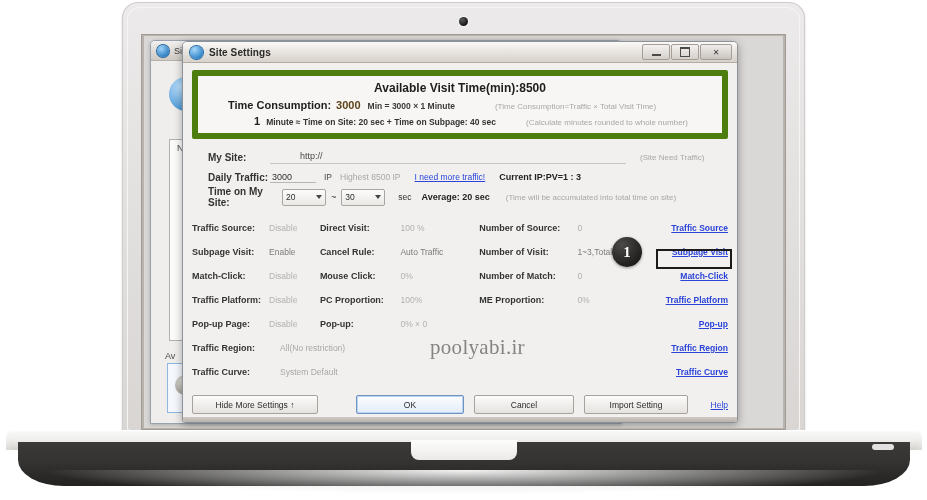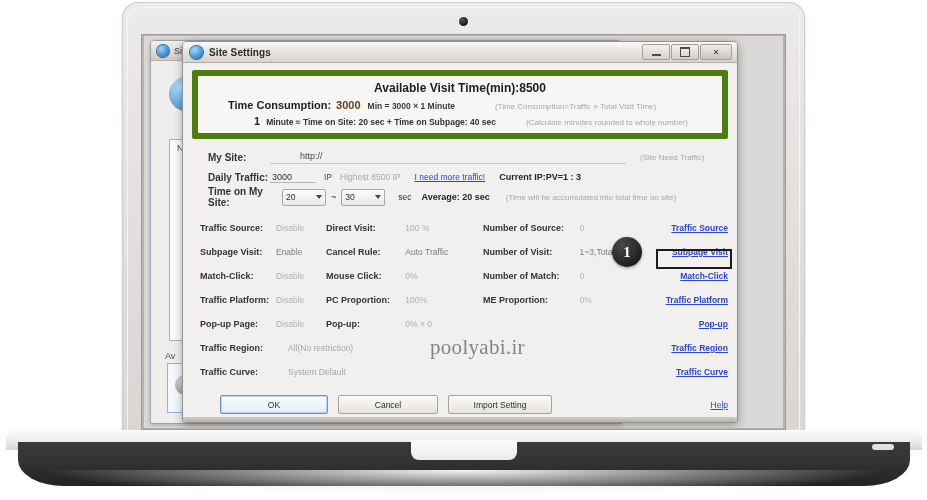--- a/index.html
+++ b/index.html
@@ -192,21 +192,21 @@
     border:1px solid #a9a5a0;border-radius:2px;font-size:8.5px;color:#2d2d2d;
   }
   .caret{
     width:0;height:0;border-left:3px solid transparent;border-right:3px solid transparent;
     border-top:4px solid #444;
   }
 
   
   .grid{margin-top:9px;position:relative;}
   .grow{display:flex;align-items:center;height:24px;position:relative;}
-  .c1{width:88px;font-size:9px;font-weight:600;color:#333;margin-left:8px;}
+  .c1{width:88px;font-size:9px;font-weight:600;color:#333;}
   .c2{width:58px;font-size:8.5px;}
   .c3{width:92px;font-size:9px;font-weight:600;color:#333;}
   .c4{width:90px;font-size:8.5px;}
   .c5{width:112px;font-size:9px;font-weight:600;color:#333;}
   .c6{width:84px;font-size:8.5px;}
   .c7{margin-left:auto;text-align:right;width:88px;}
   .state-on{color:#7d7b78;font-size:8.5px;}
   .state-off{color:#b2b0ad;font-size:8.5px;}
   .rlink{color:#2b44d8;text-decoration:underline;font-size:8.5px;cursor:pointer;font-weight:600;}
   .wide-val{font-size:8.5px;color:#a9a7a4;}
@@ -429,20 +429,21 @@
             <span class="c1">Traffic Curve:</span>
             <span class="wide-val" style="width:340px;">System Default</span>
             <span class="c7"><span class="rlink">Traffic Curve</span></span>
           </div>
 
         </div>
 
         <div class="watermark">poolyabi.ir</div>
 
         <div class="footer">
+          <span class="btn hide">Hide More Settings ↑</span>
           <span class="btn ok" style="margin-left:28px;">OK</span>
           <span class="btn cancel">Cancel</span>
           <span class="btn import">Import Setting</span>
           <span class="help">Help</span>
         </div>
 
       </div>
 
       <div class="dlg-bottomstrip"></div>
     </div>

